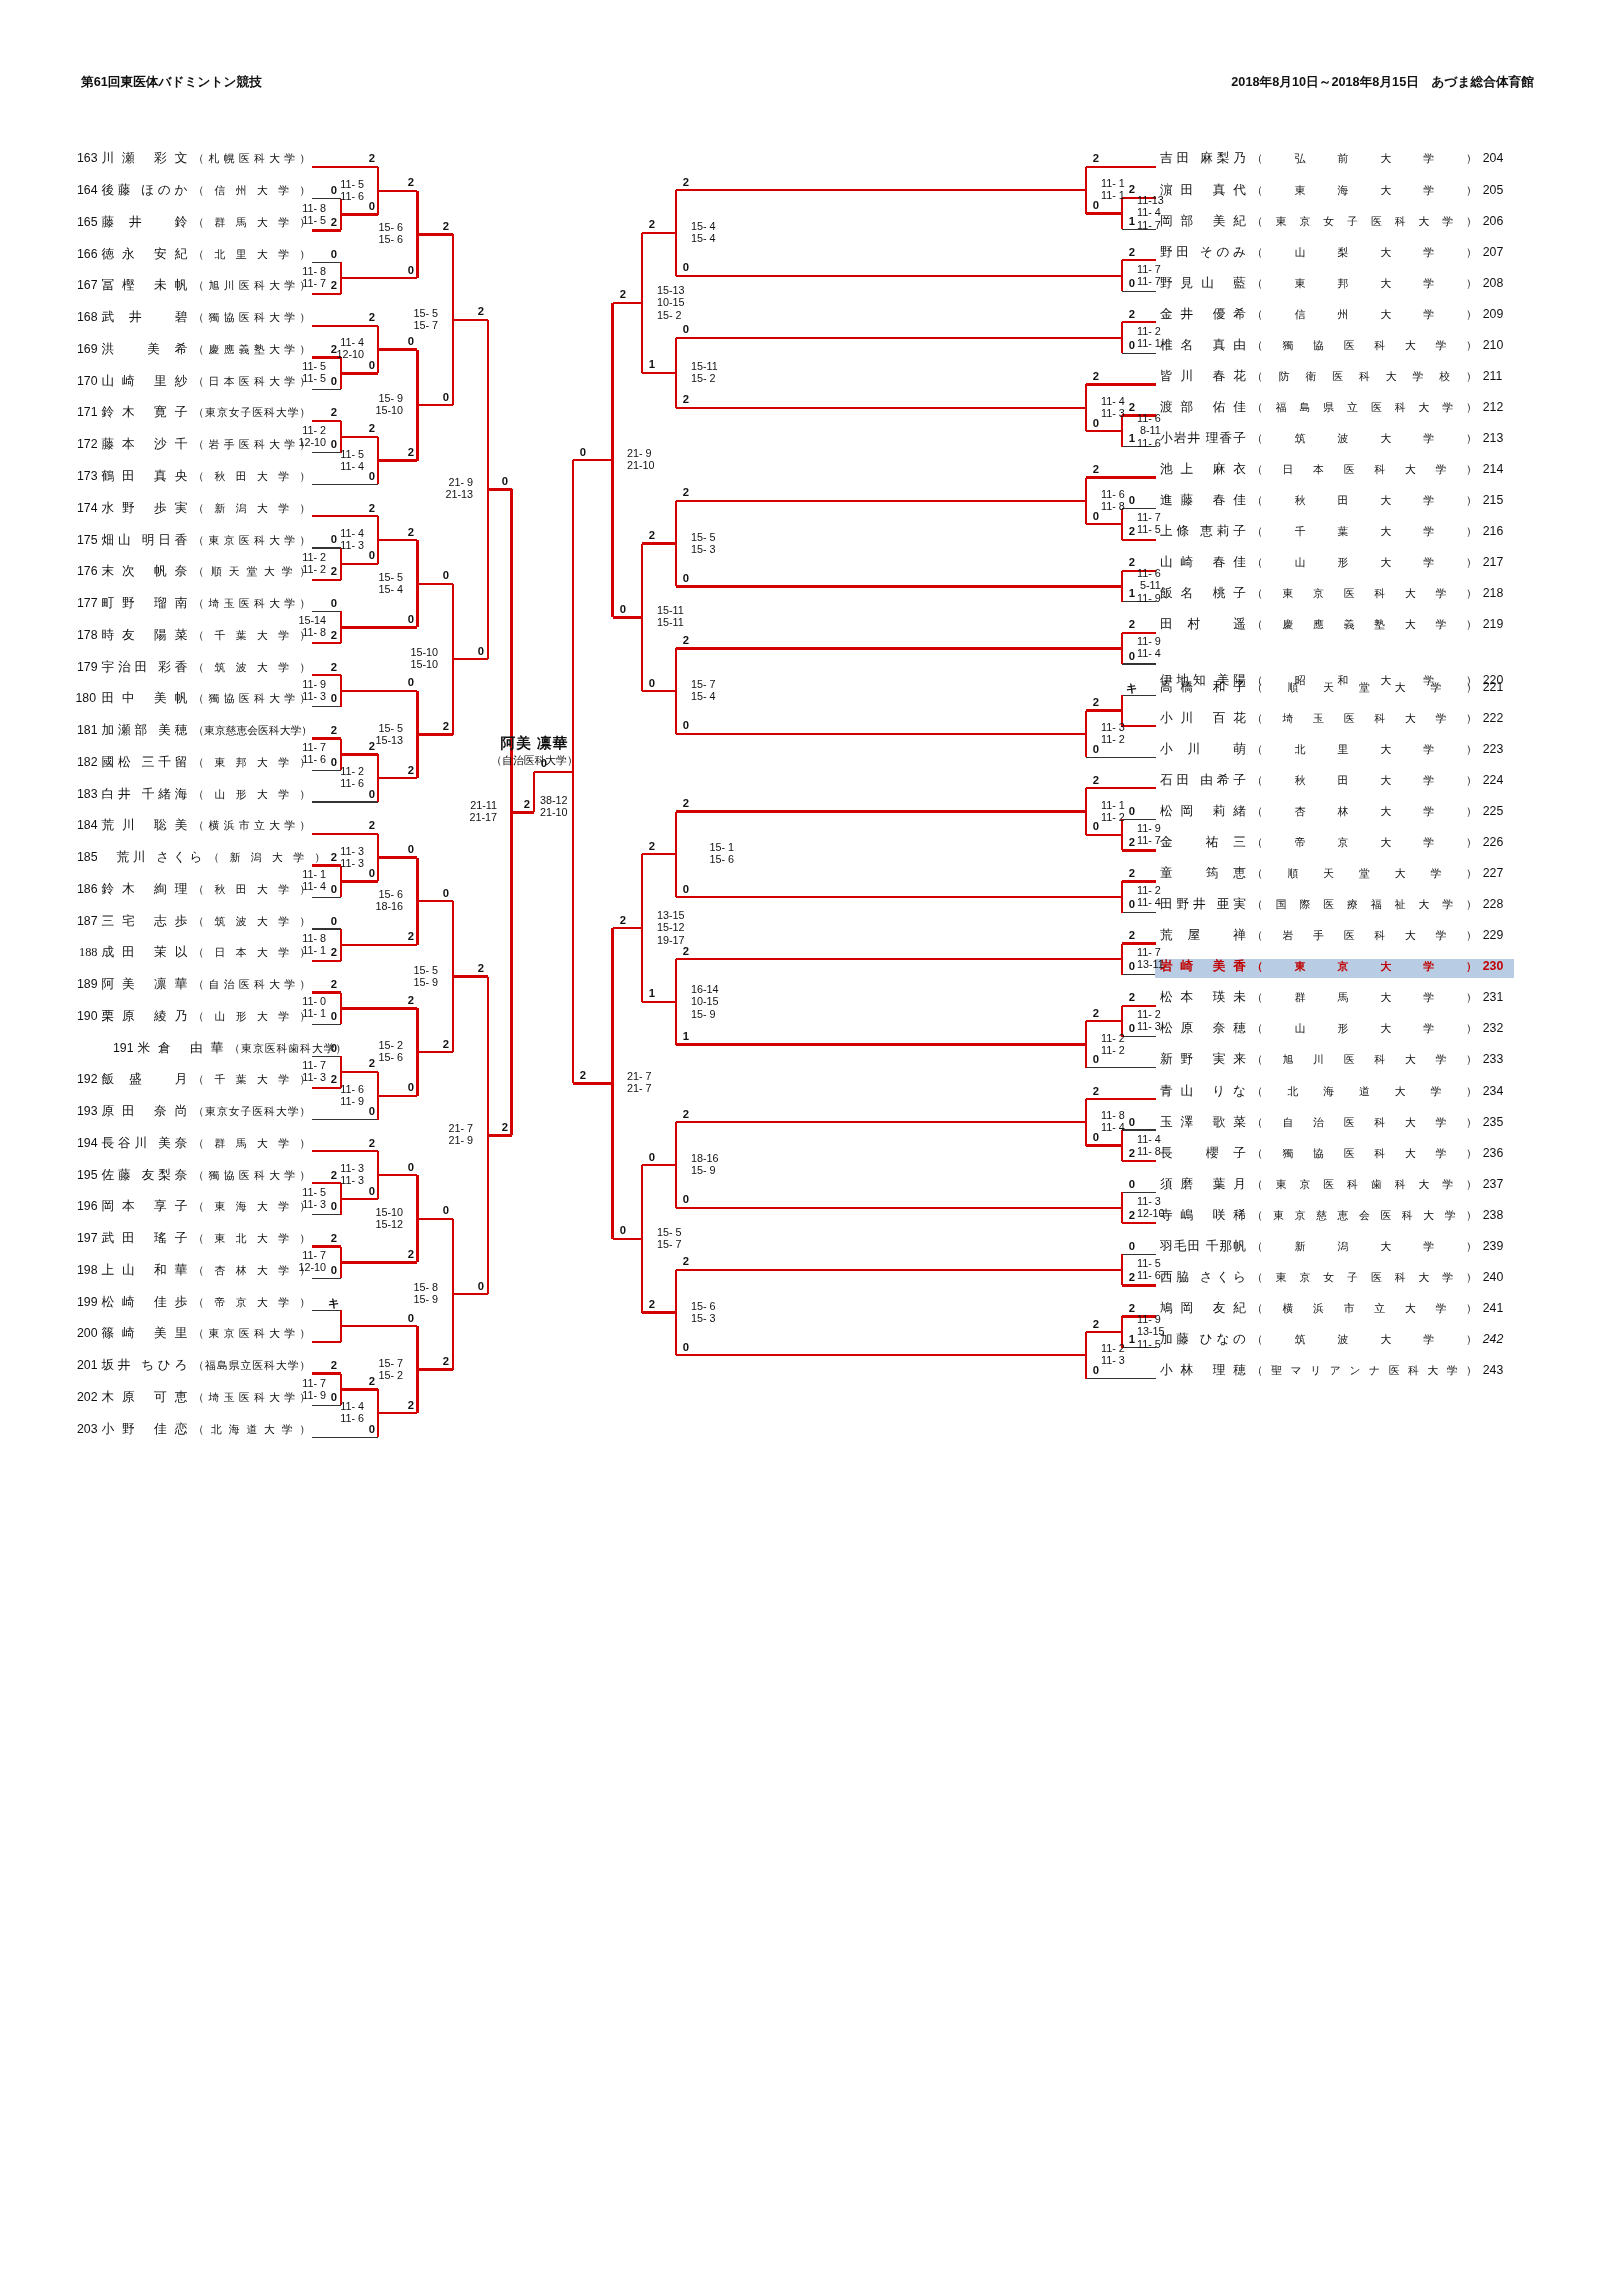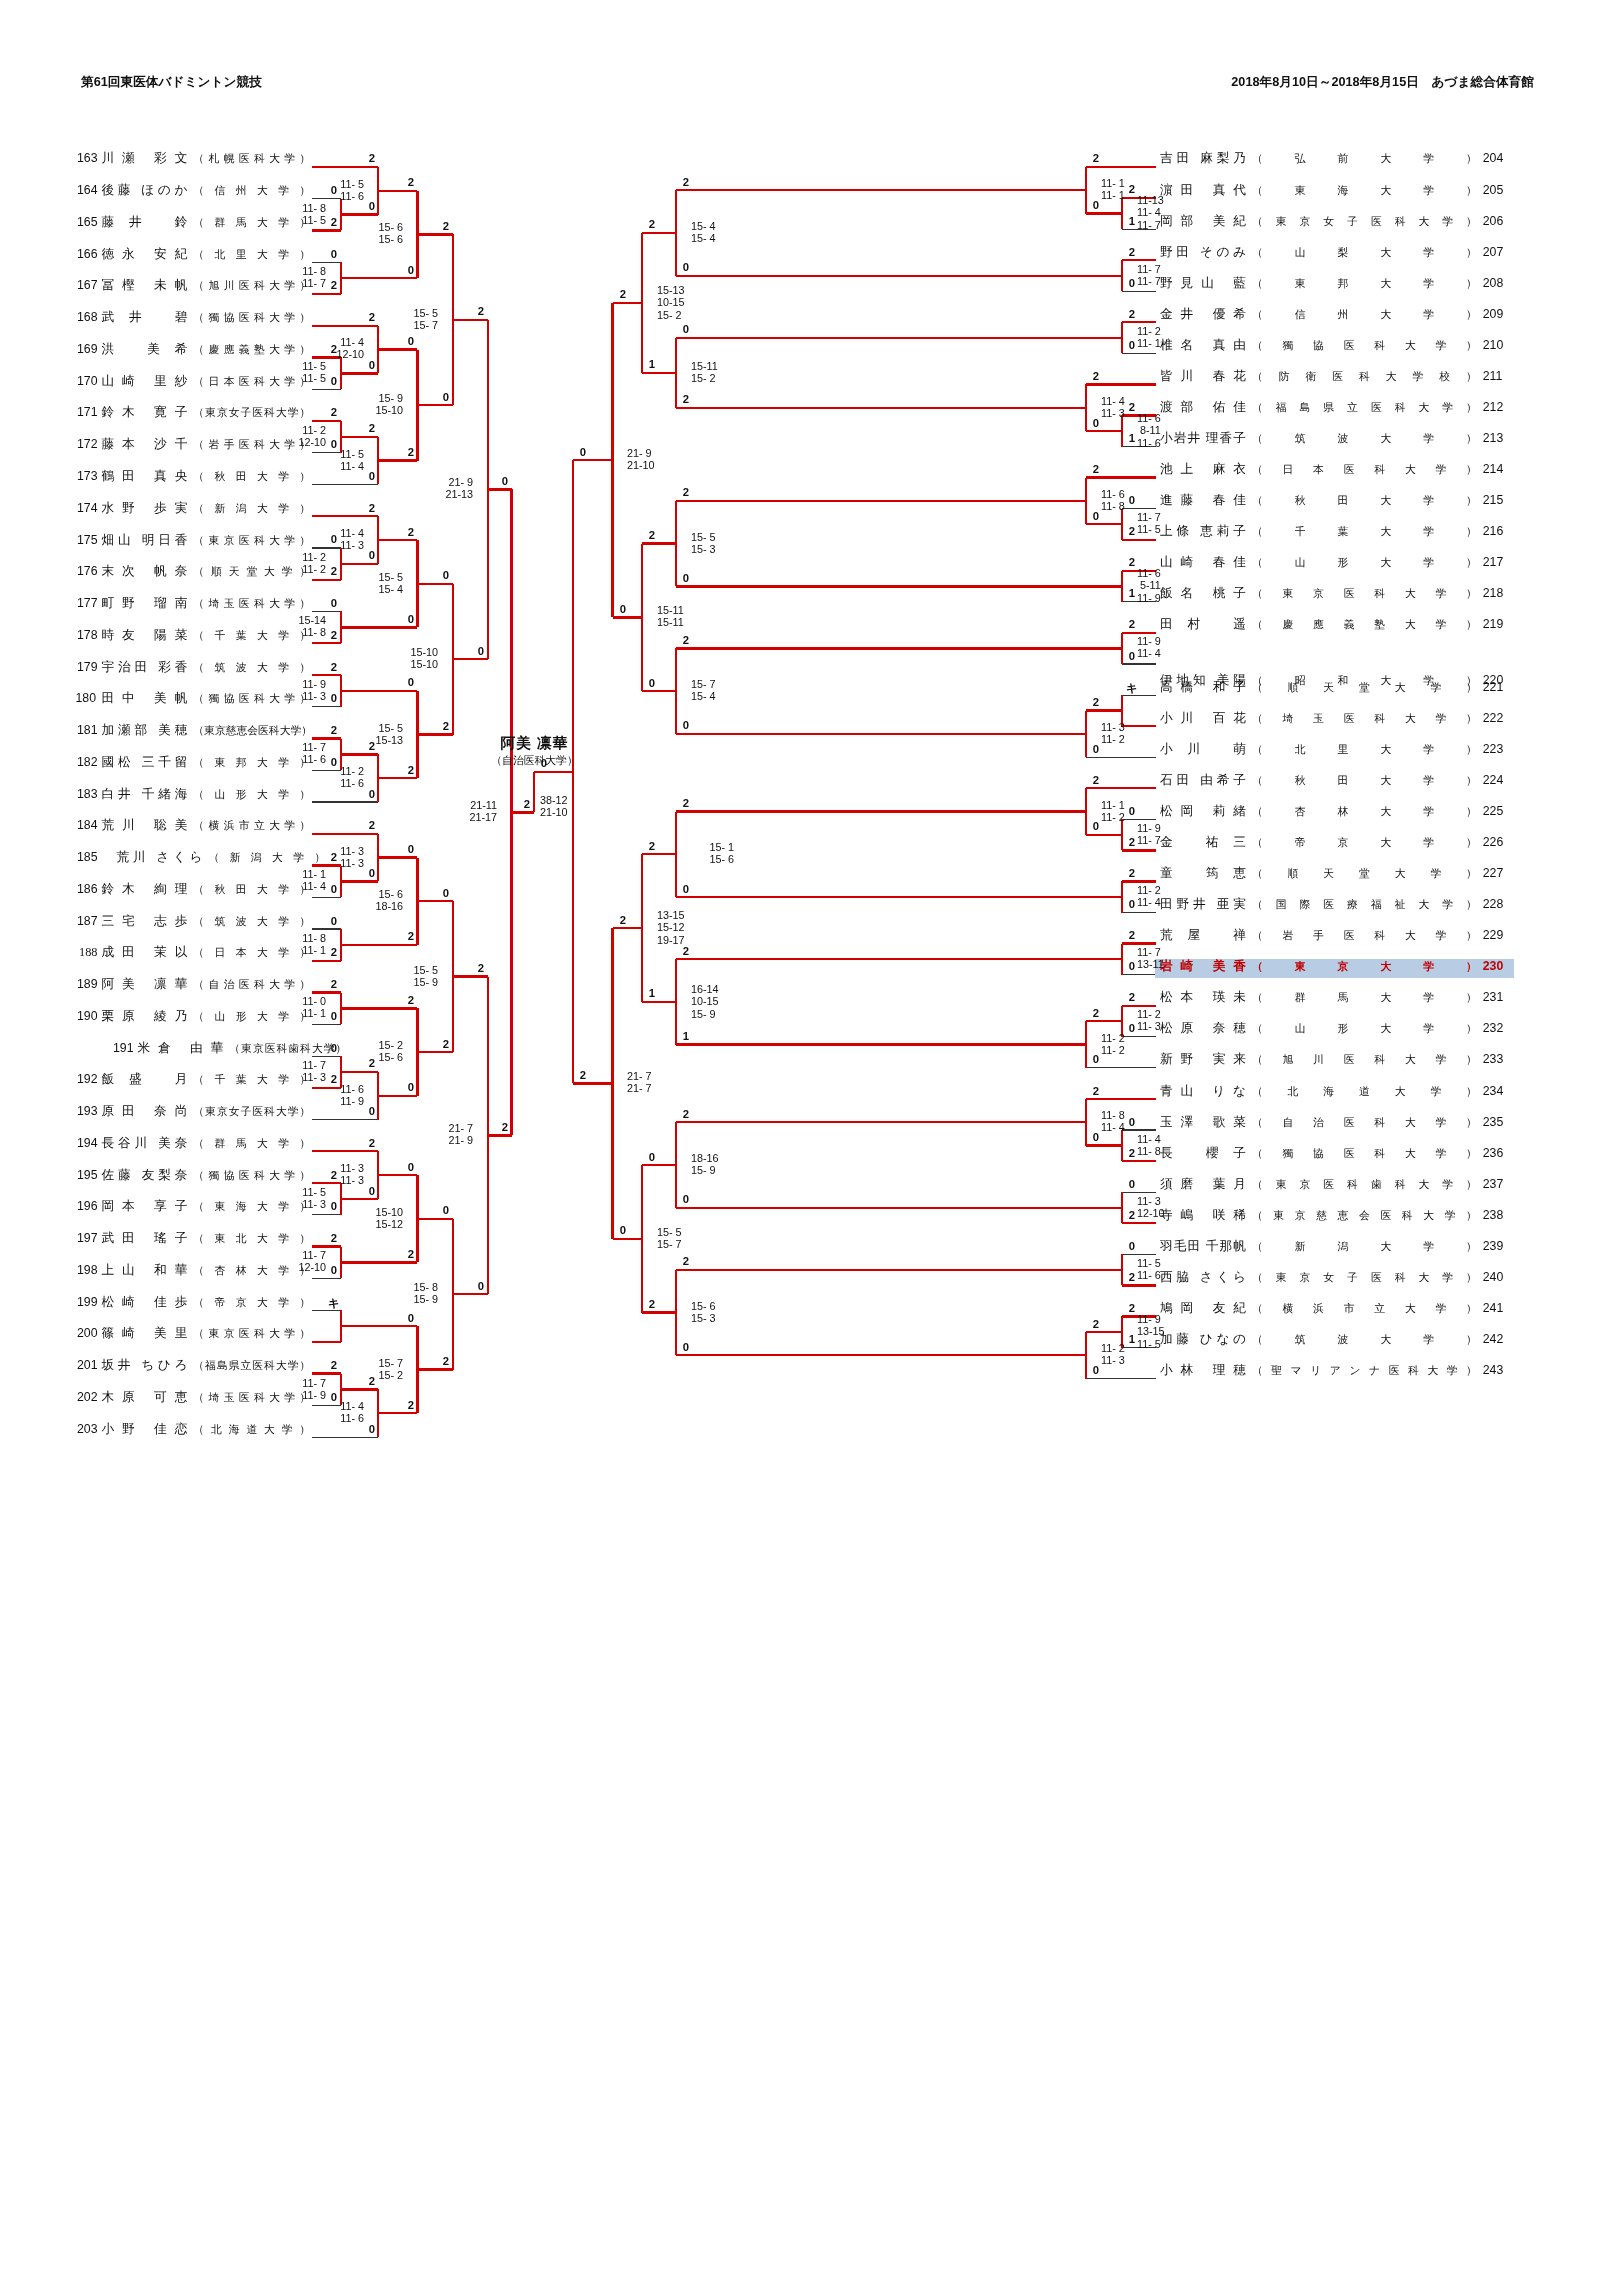--- a/index.html
+++ b/index.html
@@ -507,21 +507,21 @@
     <div class="prow" style="top: 1021px; left: 1160px;"><span class="jname" style="width: 86px;">松原 奈穂</span><span class="jname uv" style="width: 225px; margin-left: 5.9px;">（山形大学）</span><span class="num" style="width: 27.4px; margin-left: 5.9px; text-align: left;">232</span></div>
     <div class="prow" style="top: 1052px; left: 1160px;"><span class="jname" style="width: 86px;">新野 実来</span><span class="jname uv" style="width: 225px; margin-left: 5.9px;">（旭川医科大学）</span><span class="num" style="width: 27.4px; margin-left: 5.9px; text-align: left;">233</span></div>
     <div class="prow" style="top: 1084px; left: 1160px;"><span class="jname" style="width: 86px;">青山 りな</span><span class="jname uv" style="width: 225px; margin-left: 5.9px;">（北海道大学）</span><span class="num" style="width: 27.4px; margin-left: 5.9px; text-align: left;">234</span></div>
     <div class="prow" style="top: 1115px; left: 1160px;"><span class="jname" style="width: 86px;">玉澤 歌菜</span><span class="jname uv" style="width: 225px; margin-left: 5.9px;">（自治医科大学）</span><span class="num" style="width: 27.4px; margin-left: 5.9px; text-align: left;">235</span></div>
     <div class="prow" style="top: 1146px; left: 1160px;"><span class="jname" style="width: 86px;">長 櫻子</span><span class="jname uv" style="width: 225px; margin-left: 5.9px;">（獨協医科大学）</span><span class="num" style="width: 27.4px; margin-left: 5.9px; text-align: left;">236</span></div>
     <div class="prow" style="top: 1177px; left: 1160px;"><span class="jname" style="width: 86px;">須磨 葉月</span><span class="jname uv" style="width: 225px; margin-left: 5.9px;">（東京医科歯科大学）</span><span class="num" style="width: 27.4px; margin-left: 5.9px; text-align: left;">237</span></div>
     <div class="prow" style="top: 1208px; left: 1160px;"><span class="jname" style="width: 86px;">寺嶋 咲稀</span><span class="jname uv" style="width: 225px; margin-left: 5.9px;">（東京慈恵会医科大学）</span><span class="num" style="width: 27.4px; margin-left: 5.9px; text-align: left;">238</span></div>
     <div class="prow" style="top: 1239px; left: 1160px;"><span class="jname" style="width: 86px;">羽毛田 千那帆</span><span class="jname uv" style="width: 225px; margin-left: 5.9px;">（新潟大学）</span><span class="num" style="width: 27.4px; margin-left: 5.9px; text-align: left;">239</span></div>
     <div class="prow" style="top: 1270px; left: 1160px;"><span class="jname" style="width: 86px;">西脇 さくら</span><span class="jname uv" style="width: 225px; margin-left: 5.9px;">（東京女子医科大学）</span><span class="num" style="width: 27.4px; margin-left: 5.9px; text-align: left;">240</span></div>
     <div class="prow" style="top: 1301px; left: 1160px;"><span class="jname" style="width: 86px;">鳩岡 友紀</span><span class="jname uv" style="width: 225px; margin-left: 5.9px;">（横浜市立大学）</span><span class="num" style="width: 27.4px; margin-left: 5.9px; text-align: left;">241</span></div>
-    <div class="prow" style="top: 1332px; left: 1160px;"><span class="jname" style="width: 86px;">加藤 ひなの</span><span class="jname uv" style="width: 225px; margin-left: 5.9px;">（筑波大学）</span><span class="num" style="width: 27.4px; margin-left: 5.9px; text-align: left;">242</span></div>
+    <div class="prow" style="top: 1332px; left: 1160px;"><span class="jname" style="width: 86px;">加藤 ひなの</span><span class="jname uv" style="width: 225px; margin-left: 5.9px;">（筑波大学）</span><span class="num" style="width: 27.4px; margin-left: 5.9px; text-align: left; font-style: italic;">242</span></div>
     <div class="prow" style="top: 1363px; left: 1160px;"><span class="jname" style="width: 86px;">小林 理穂</span><span class="jname uv" style="width: 225px; margin-left: 5.9px;">（聖マリアンナ医科大学）</span><span class="num" style="width: 27.4px; margin-left: 5.9px; text-align: left;">243</span></div>
     <div class="score" style="top: 194px; width: 43px; left: 1137px; text-align: left;">11-13
 11- 4
 11- 7</div>
     <div class="gdig" style="top: 183px; left: 1125px;">2</div>
     <div class="gdig" style="top: 215px; left: 1125px;">1</div>
     <div class="score" style="top: 177px; width: 43px; left: 1101px; text-align: left;">11- 1
 11- 1</div>
     <div class="gdig" style="top: 152px; left: 1089px;">2</div>
     <div class="gdig" style="top: 199px; left: 1089px;">0</div>

